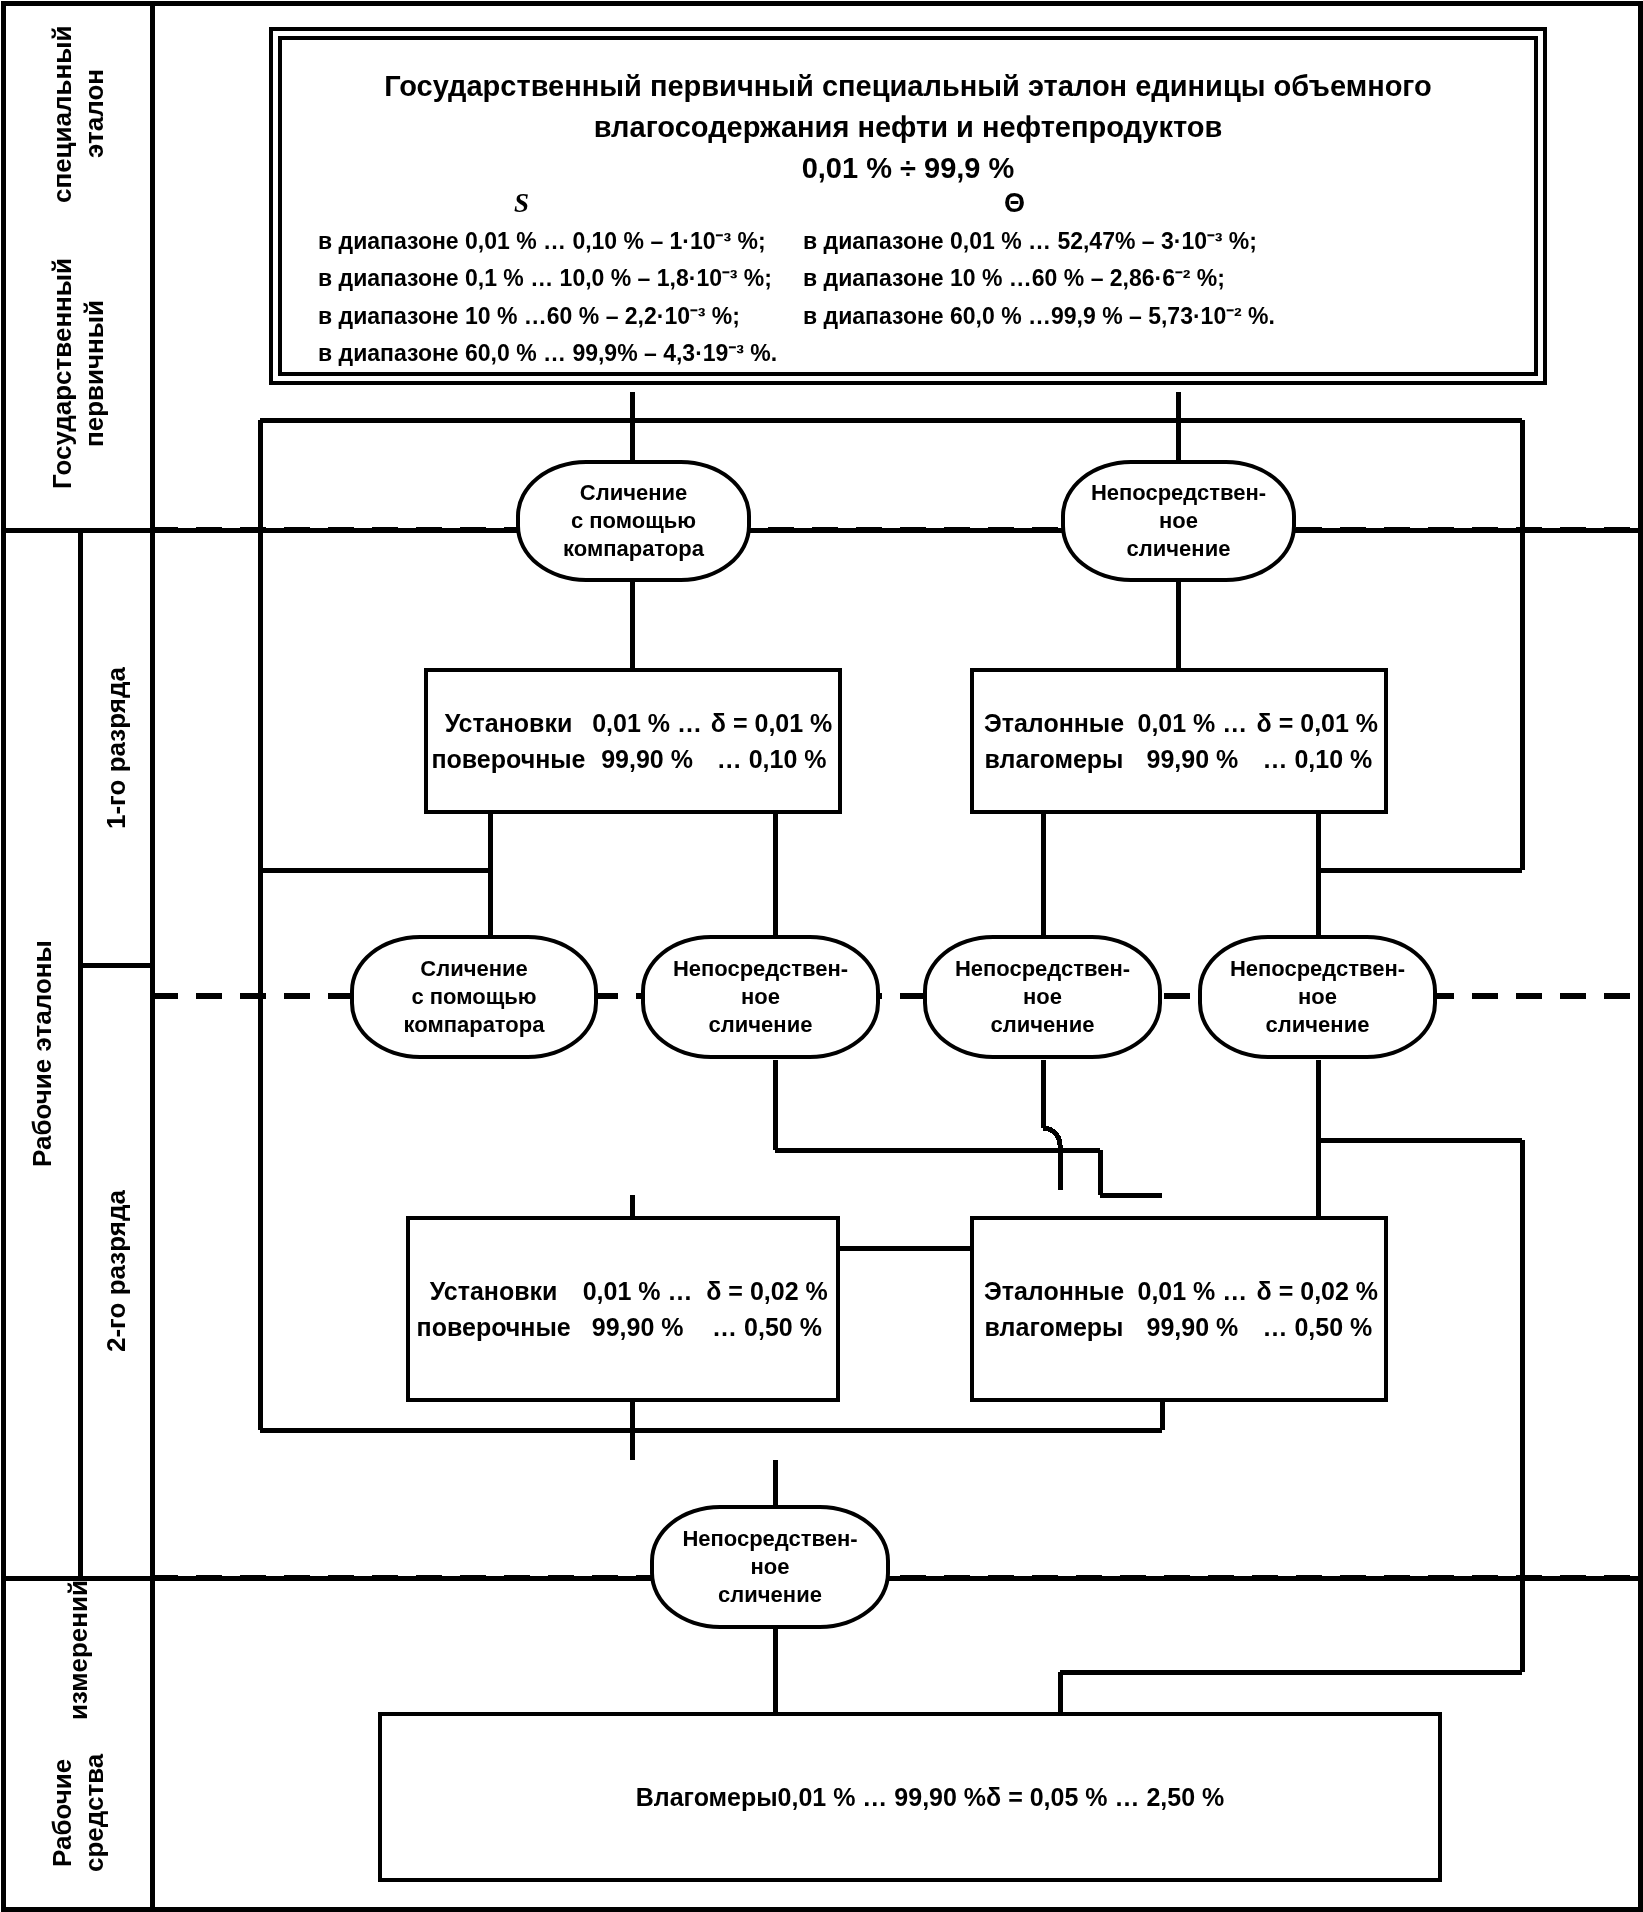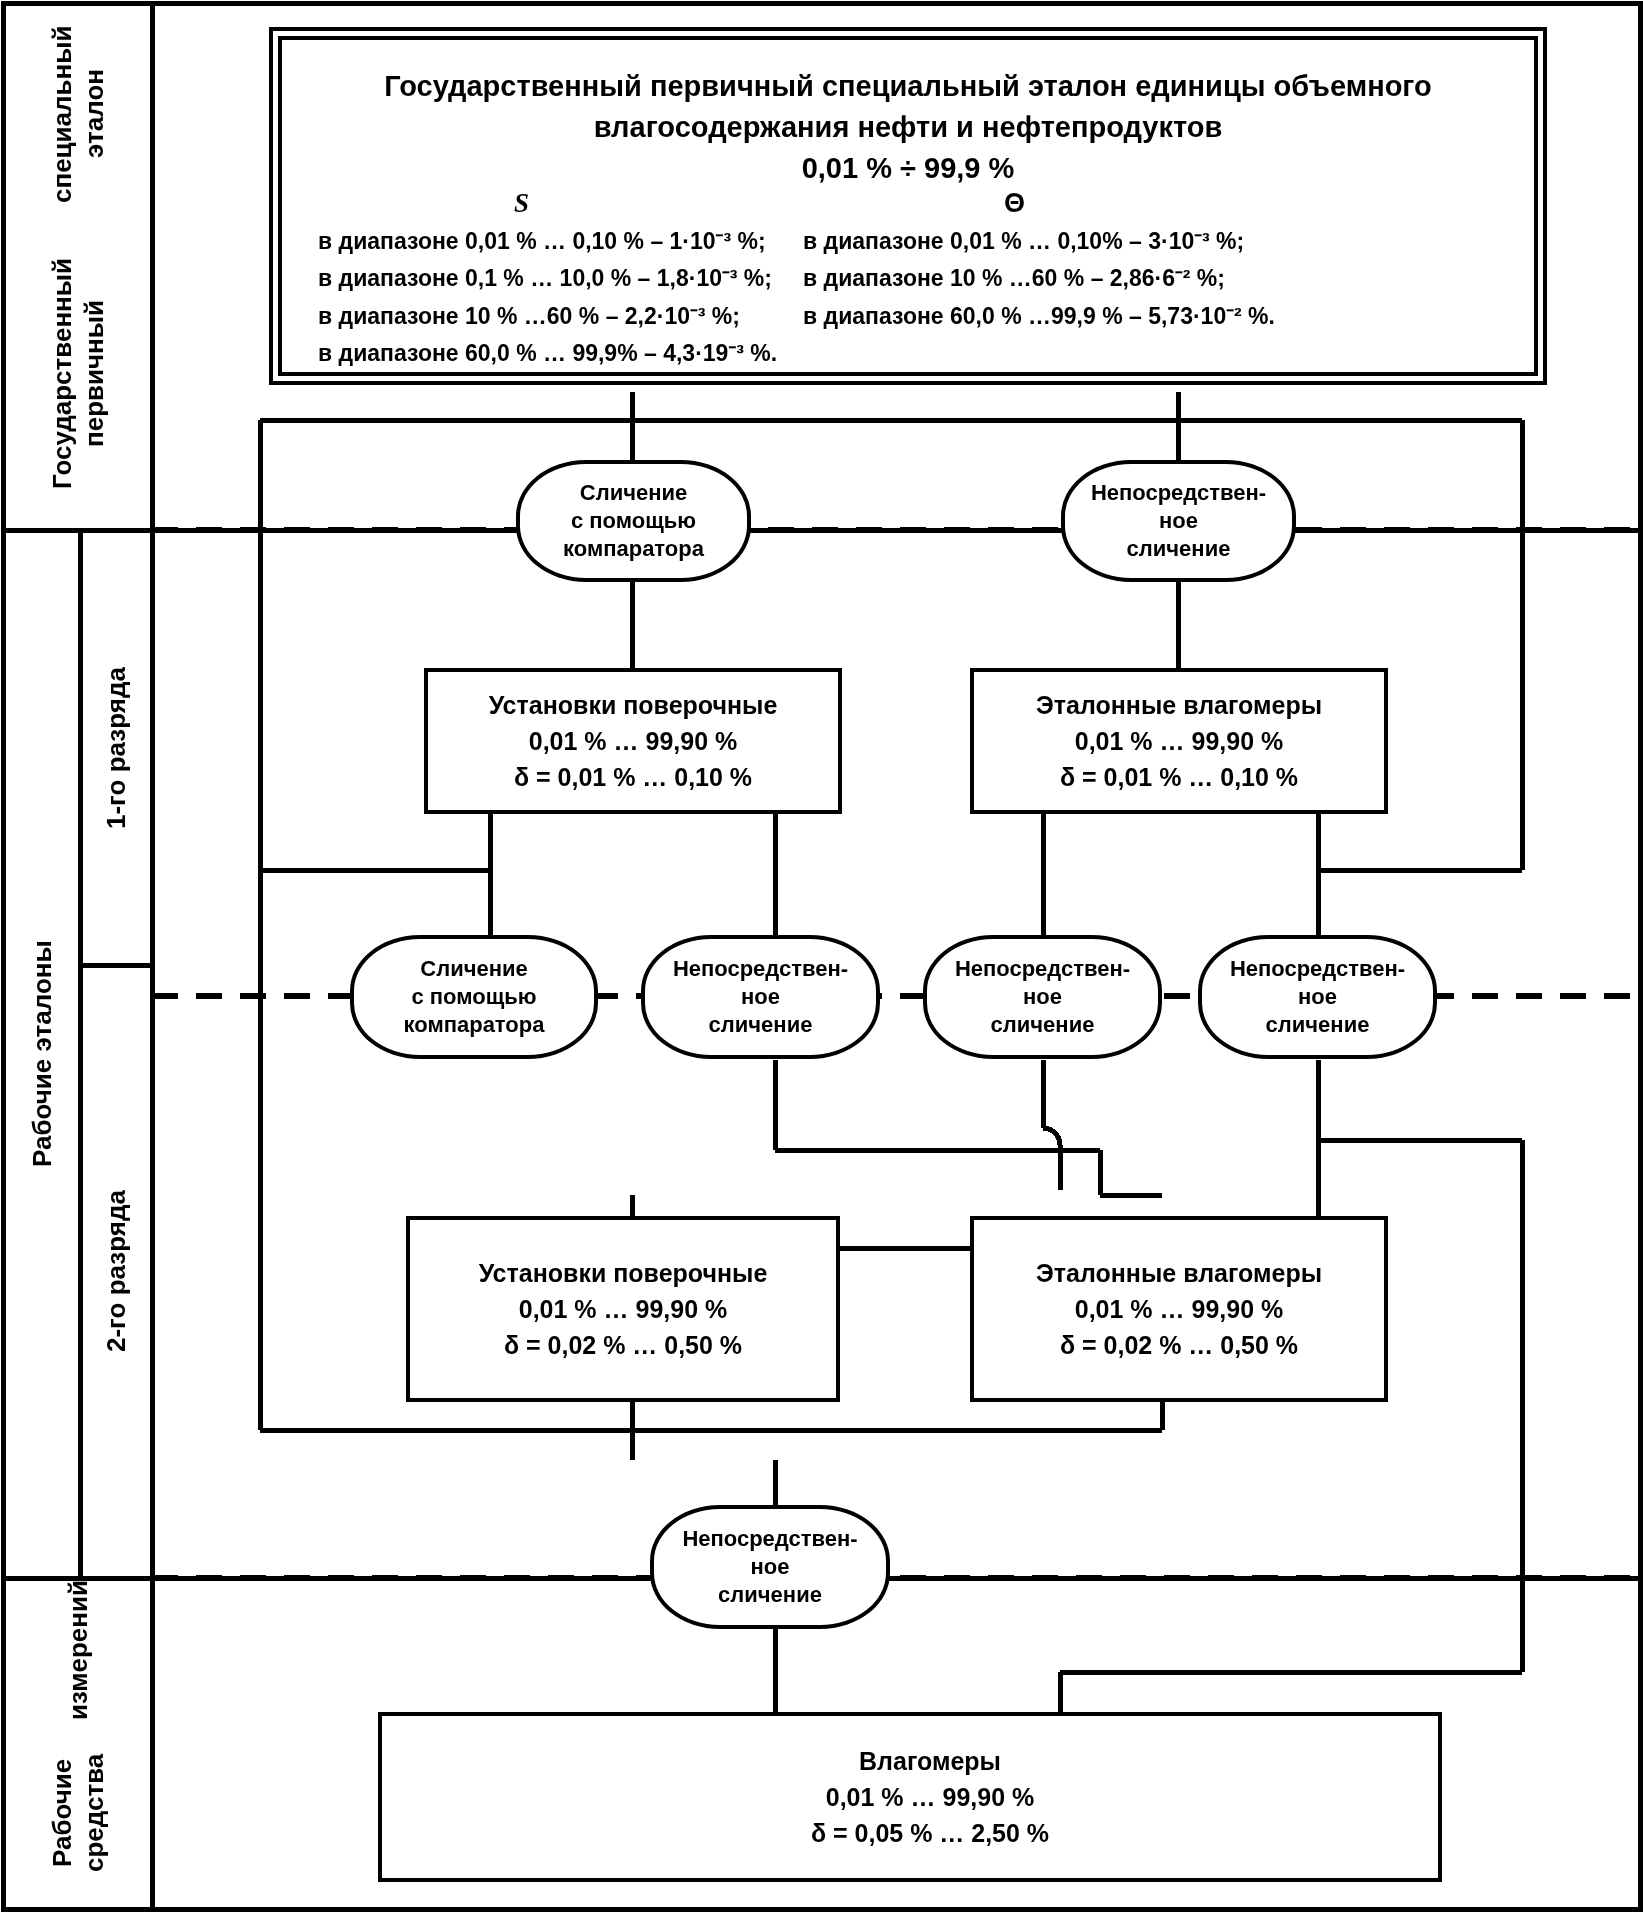--- a/index.html
+++ b/index.html
@@ -30,21 +30,21 @@
     font-size:22px;
     line-height:1.28;
     font-weight:bold;
     border:4px solid #000;
     border-radius:70px/56px;
     z-index:5;
   }
   .boxnode{
     position:absolute;
     box-sizing:border-box;
-    display:flex;flex-direction:column;
+    display:flex;flex-direction:row;
     align-items:center;justify-content:center;
     text-align:center;
     color:#000;background:#fff;
     border:4px solid #000;
     border-radius:0;
     font-size:25px;
     line-height:1.45;
     font-weight:bold;
     z-index:5;
   }
@@ -178,21 +178,21 @@
     </div>
 
     <div class="cols">
       <div class="col colL">
         <div>в диапазоне 0,01 % … 0,10 % – 1·10⁻³ %;</div>
         <div>в диапазоне 0,1 % … 10,0 % – 1,8·10⁻³ %;</div>
         <div>в диапазоне 10 % …60 % – 2,2·10⁻³ %;</div>
         <div>в диапазоне 60,0 % … 99,9% – 4,3·19⁻³ %.</div>
       </div>
       <div class="col colR">
-        <div>в диапазоне 0,01 % … 0,10% – 3·10⁻³ %;</div>
+        <div>в диапазоне 0,01 % … 52,47% – 3·10⁻³ %;</div>
         <div>в диапазоне 10 % …60 % – 2,86·6⁻² %;</div>
         <div>в диапазоне 60,0 % …99,9 % – 5,73·10⁻² %.</div>
       </div>
     </div>
   </div>
 
   <div class="node" style="left:516px;top:460px;width:235px;height:122px;">
       <span class="ln">Сличение</span>
       <span class="ln">с помощью</span>
       <span class="ln">компаратора</span>

